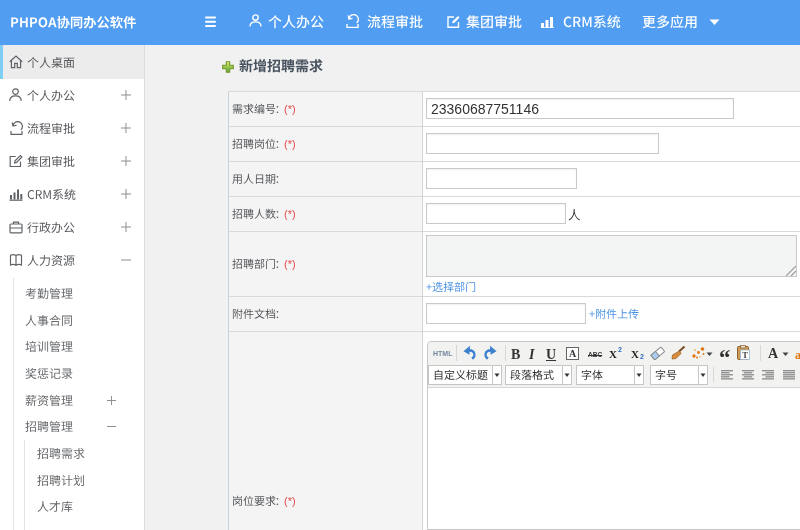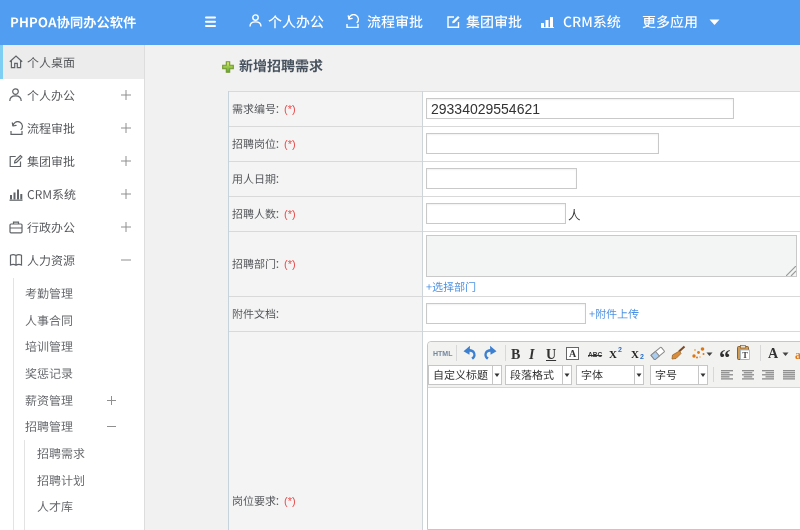--- a/index.html
+++ b/index.html
@@ -462,21 +462,21 @@
     </svg>
     <svg class="t" style="left:232px;top:494.4px;" width="49" height="14" viewBox="0 0 49 14" fill="#55575b">
       <use href="#g82" transform="translate(0.0 11) scale(0.01100)"></use>
       <use href="#g83" transform="translate(11.0 11) scale(0.01100)"></use>
       <use href="#g94" transform="translate(22.0 11) scale(0.01100)"></use>
       <use href="#g68" transform="translate(33.0 11) scale(0.01100)"></use>
       <use href="#g81" transform="translate(42.7 11) scale(0.01100)"></use>
     </svg>
     <div style="position:absolute;left:284px;top:495.0px;font:11px 'Liberation Sans',sans-serif;color:#e94c4c">(*)</div>
     <div style="position:absolute;left:426px;top:97.5px;width:308px;height:21px;background:#fff;border:1px solid #c9c9c9;box-shadow:inset 0 1px 2px rgba(0,0,0,0.06);box-sizing:border-box"></div>
-    <div style="position:absolute;left:431px;top:99px;font:14px/21px 'Liberation Sans',sans-serif;color:#333">29334029554621</div>
+    <div style="position:absolute;left:431px;top:99px;font:14px/21px 'Liberation Sans',sans-serif;color:#333">23360687751146</div>
     <div style="position:absolute;left:426px;top:132.5px;width:233px;height:21px;background:#fff;border:1px solid #c9c9c9;box-shadow:inset 0 1px 2px rgba(0,0,0,0.06);box-sizing:border-box"></div>
     <div style="position:absolute;left:426px;top:167.5px;width:151px;height:21px;background:#fff;border:1px solid #c9c9c9;box-shadow:inset 0 1px 2px rgba(0,0,0,0.06);box-sizing:border-box"></div>
     <div style="position:absolute;left:426px;top:202.5px;width:140px;height:21px;background:#fff;border:1px solid #c9c9c9;box-shadow:inset 0 1px 2px rgba(0,0,0,0.06);box-sizing:border-box"></div>
     <svg class="t" style="left:568.3px;top:206.5px;" width="12" height="16" viewBox="0 0 12 16" fill="#3a3a3a">
       <use href="#g30" transform="translate(0.0 12.5) scale(0.01250)"></use>
     </svg>
     <div style="position:absolute;left:426px;top:235px;width:371px;height:42px;background:#f3f4f4;border:1px solid #c9c9c9;box-sizing:border-box"></div>
     <svg style="position:absolute;left:786px;top:266px;" width="10" height="10" viewBox="0 0 10 10">
       <g stroke="#9a9a9a" stroke-width="1.2">
         <path d="M0 10L10 0M5 10L10 5"></path>

